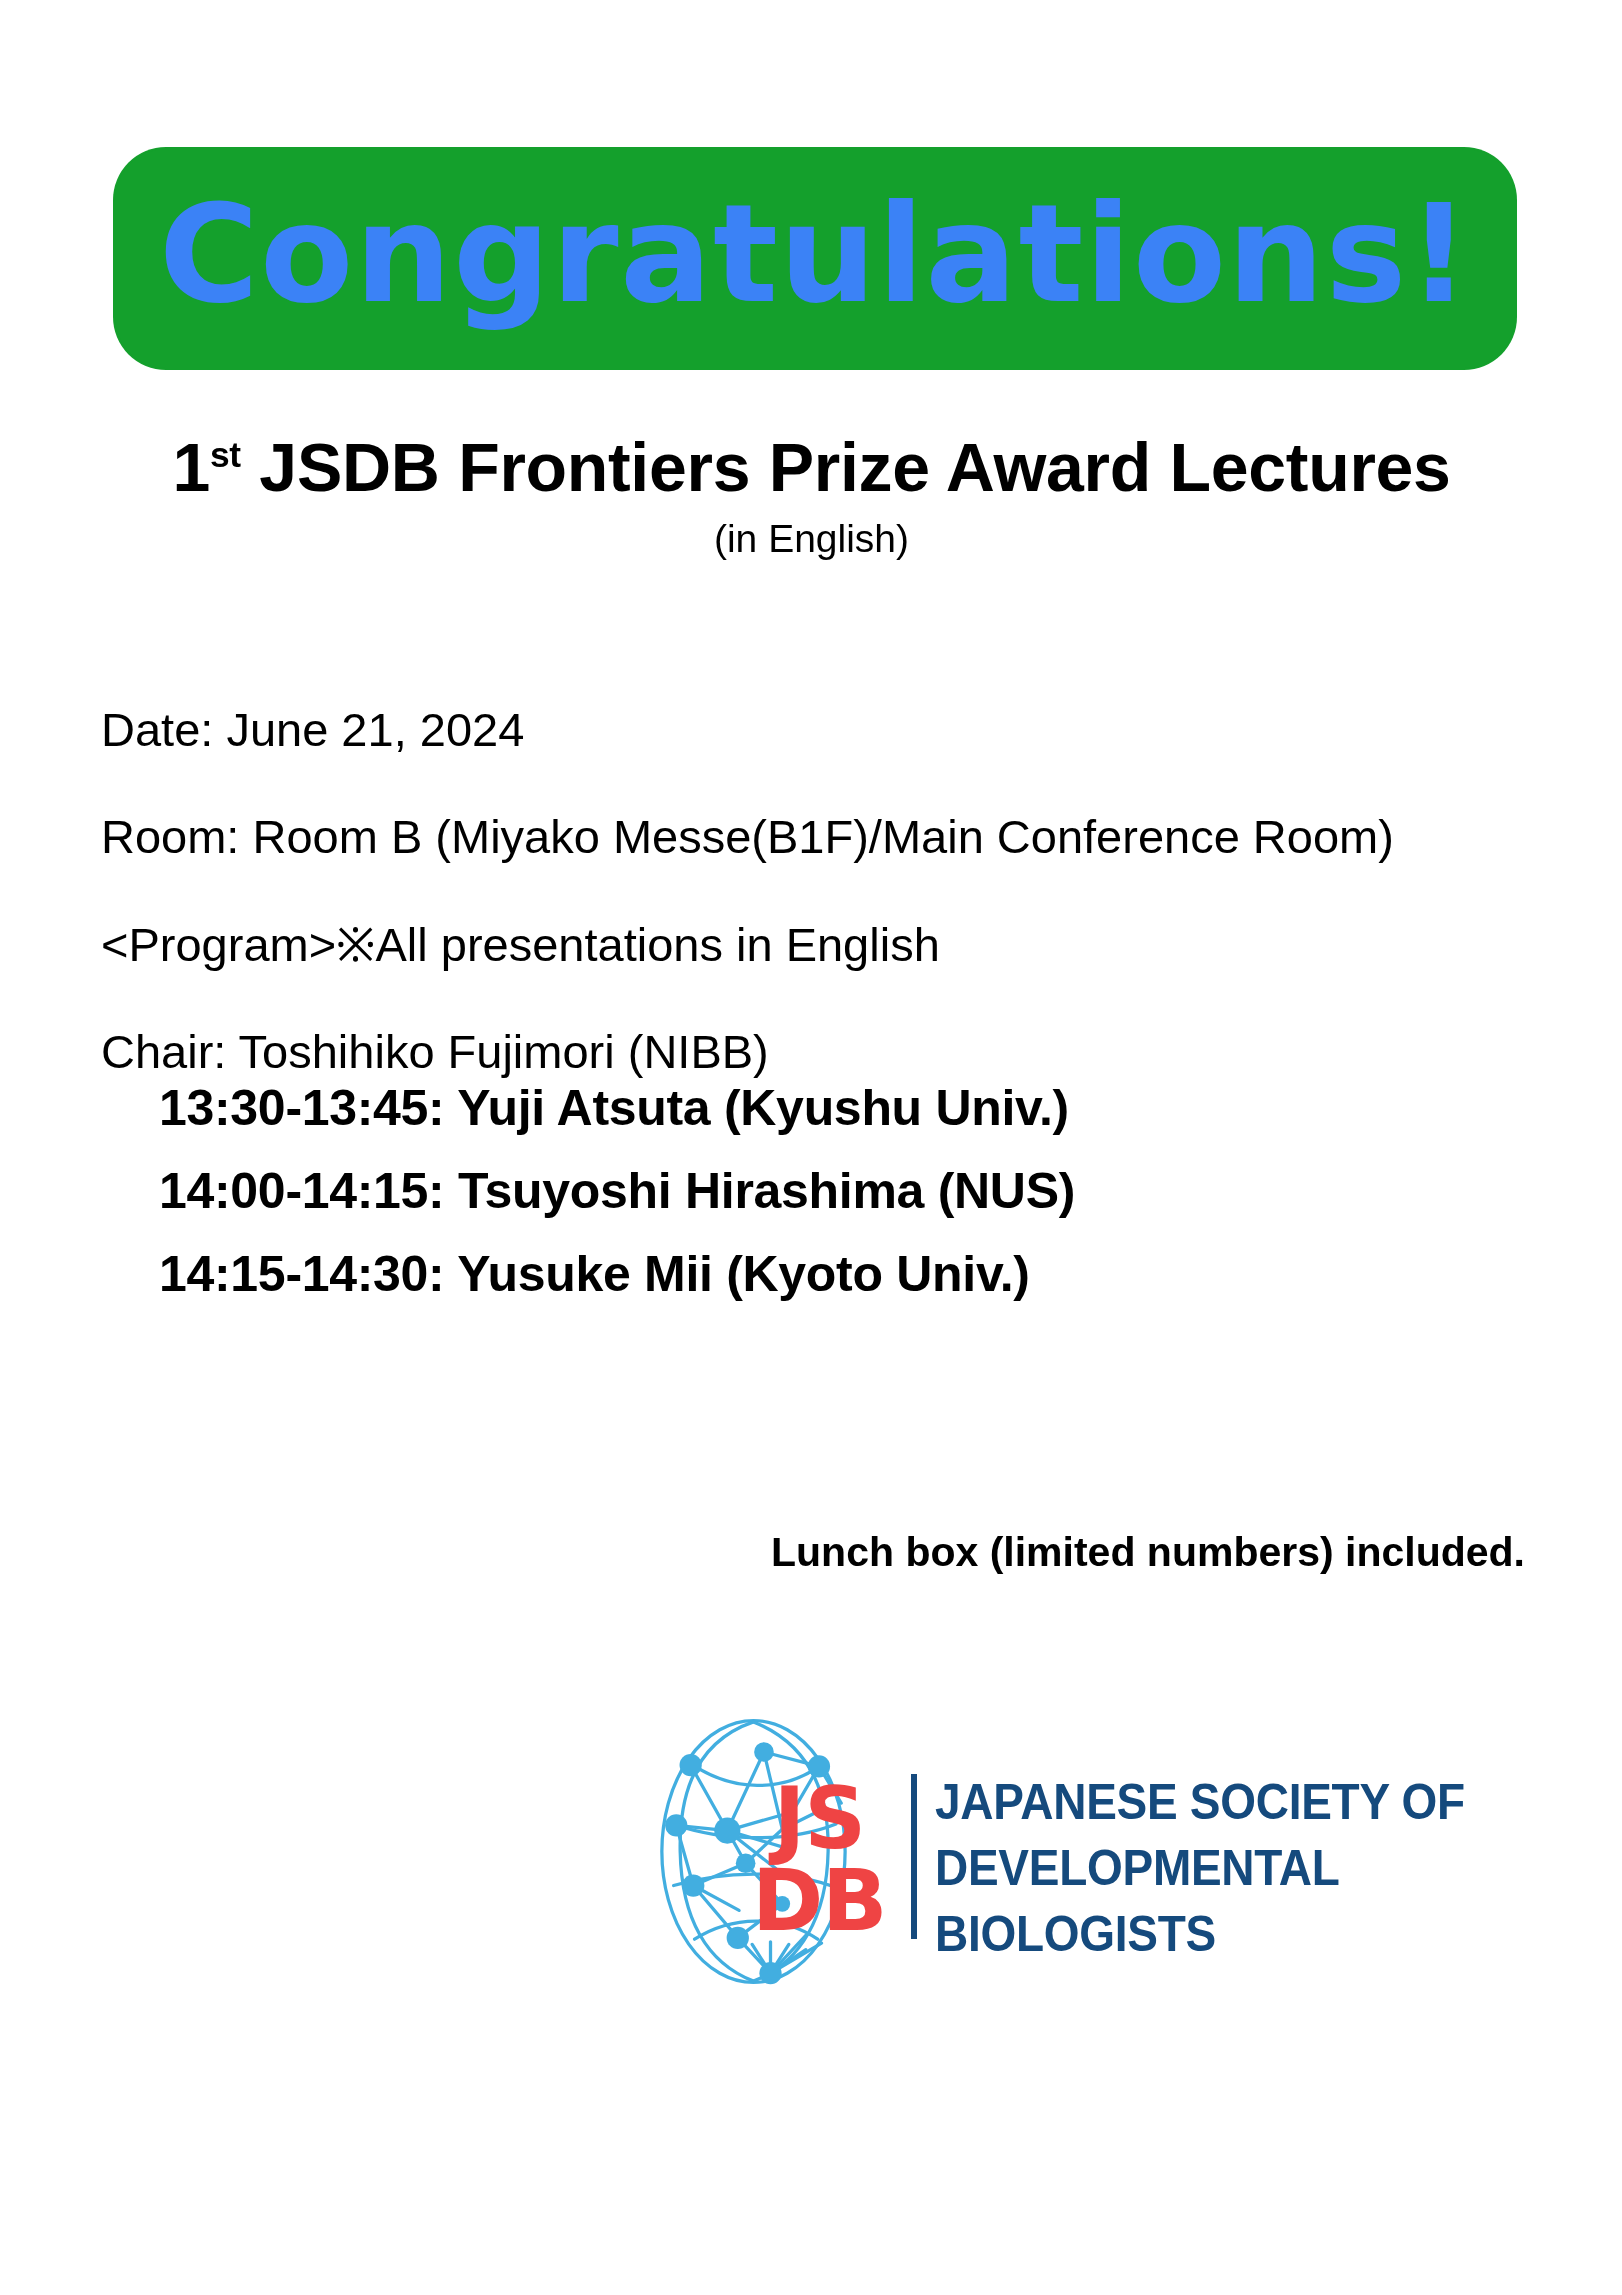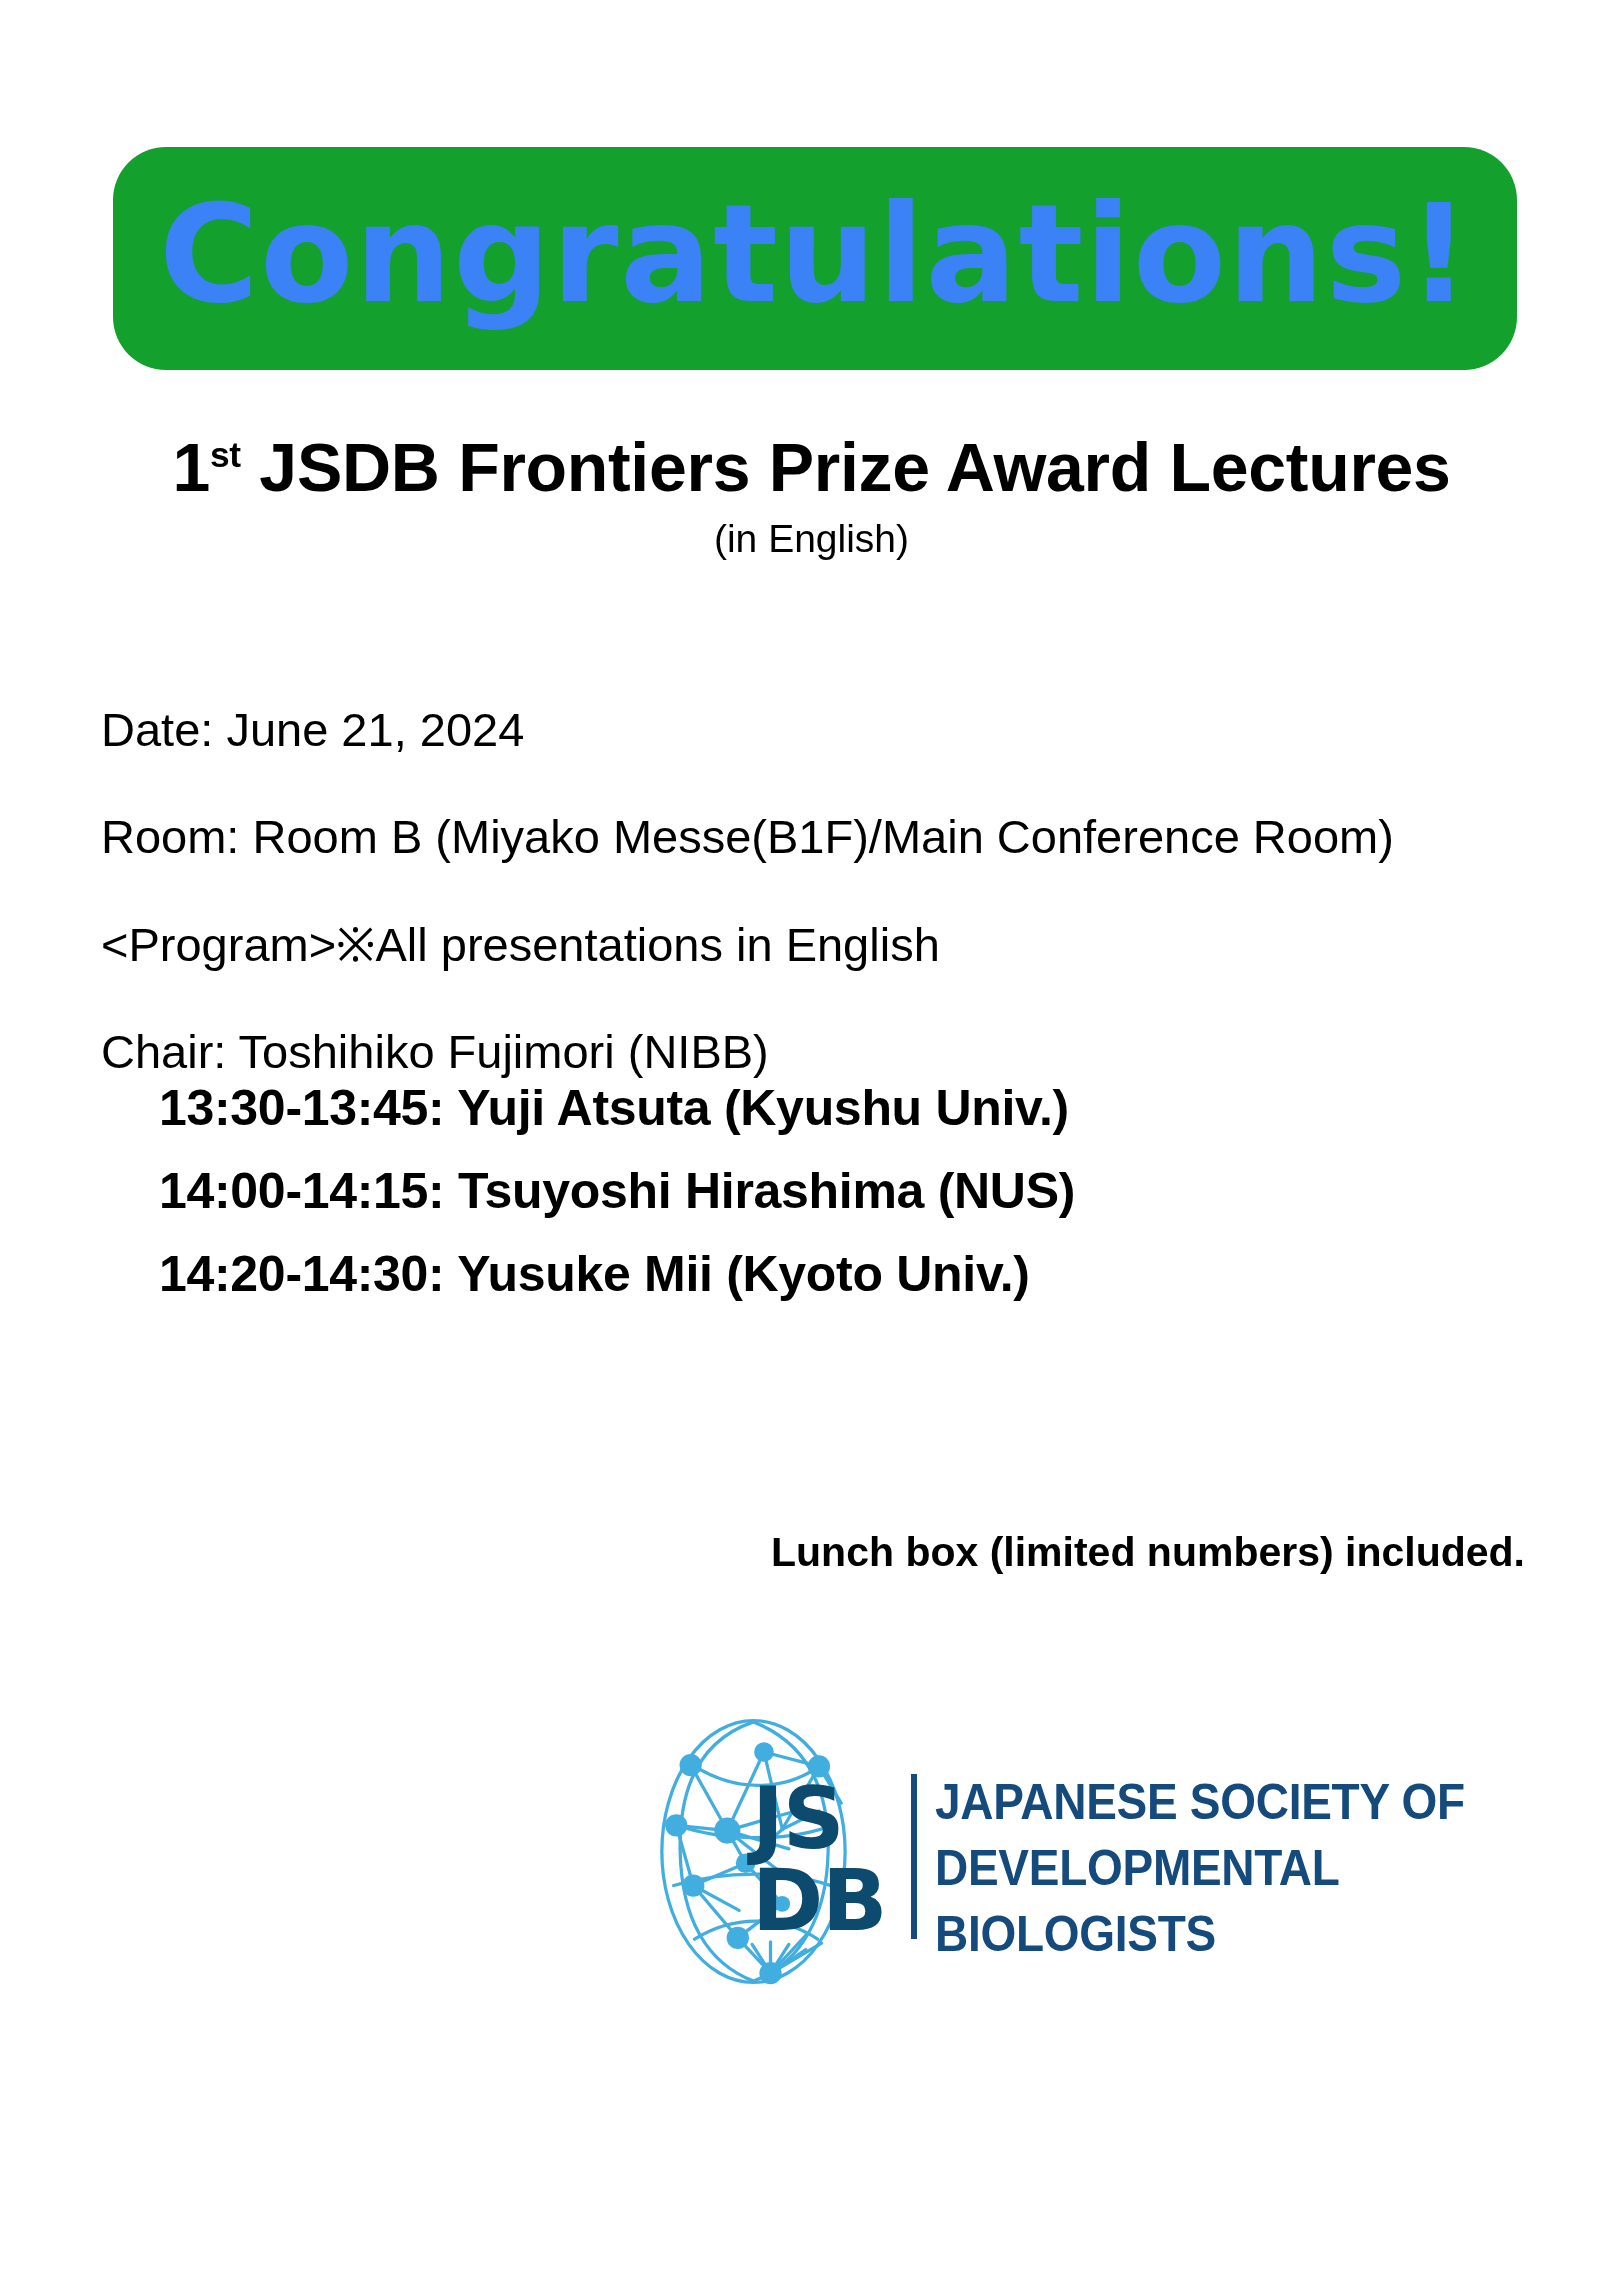--- a/index.html
+++ b/index.html
@@ -137,23 +137,24 @@
     height: 275px;
   }
   .logo-letters {
     position: absolute;
     left: 98px;
     top: 64px;
     font-family: "DejaVu Sans", sans-serif;
     font-weight: 700;
     font-size: 86px;
     line-height: 0.95;
-    color: #0c4a6e;
+    color: #ef4444;
     letter-spacing: -1.3px;
     z-index: 3;
+    text-align: center;
   }
   .logo-divider {
     position: absolute;
     left: 257px;
     top: 60px;
     width: 5.9px;
     height: 165px;
     background: #154A7D;
     z-index: 3;
   }
@@ -189,21 +190,21 @@
 <div class="info-block">
   <div class="info-line">Date: June 21, 2024</div>
   <div class="info-line">Room: Room B (Miyako Messe(B1F)/Main Conference Room)</div>
   <div class="info-line">&lt;Program&gt;※All presentations in English</div>
   <div class="info-line">Chair: Toshihiko Fujimori (NIBB)</div>
 </div>
 
 <div class="schedule-block">
   <div class="schedule-item">13:30-13:45: Yuji Atsuta (Kyushu Univ.)</div>
   <div class="schedule-item">14:00-14:15: Tsuyoshi Hirashima (NUS)</div>
-  <div class="schedule-item">14:20-14:30: Yusuke Mii (Kyoto Univ.)</div>
+  <div class="schedule-item">14:15-14:30: Yusuke Mii (Kyoto Univ.)</div>
 </div>
 
 <div class="lunch-note">Lunch box (limited numbers) included.</div>
 
 <div class="logo-block">
 
   <svg class="logo-mark" viewBox="0 0 330 420">
     <g fill="none" stroke="#42AEE0" stroke-width="5" stroke-linecap="round">
       <ellipse cx="152" cy="210" rx="140" ry="200"></ellipse>
       <path d="M152 12 C 70 40 38 110 40 210 C 42 312 80 380 152 408"></path>

